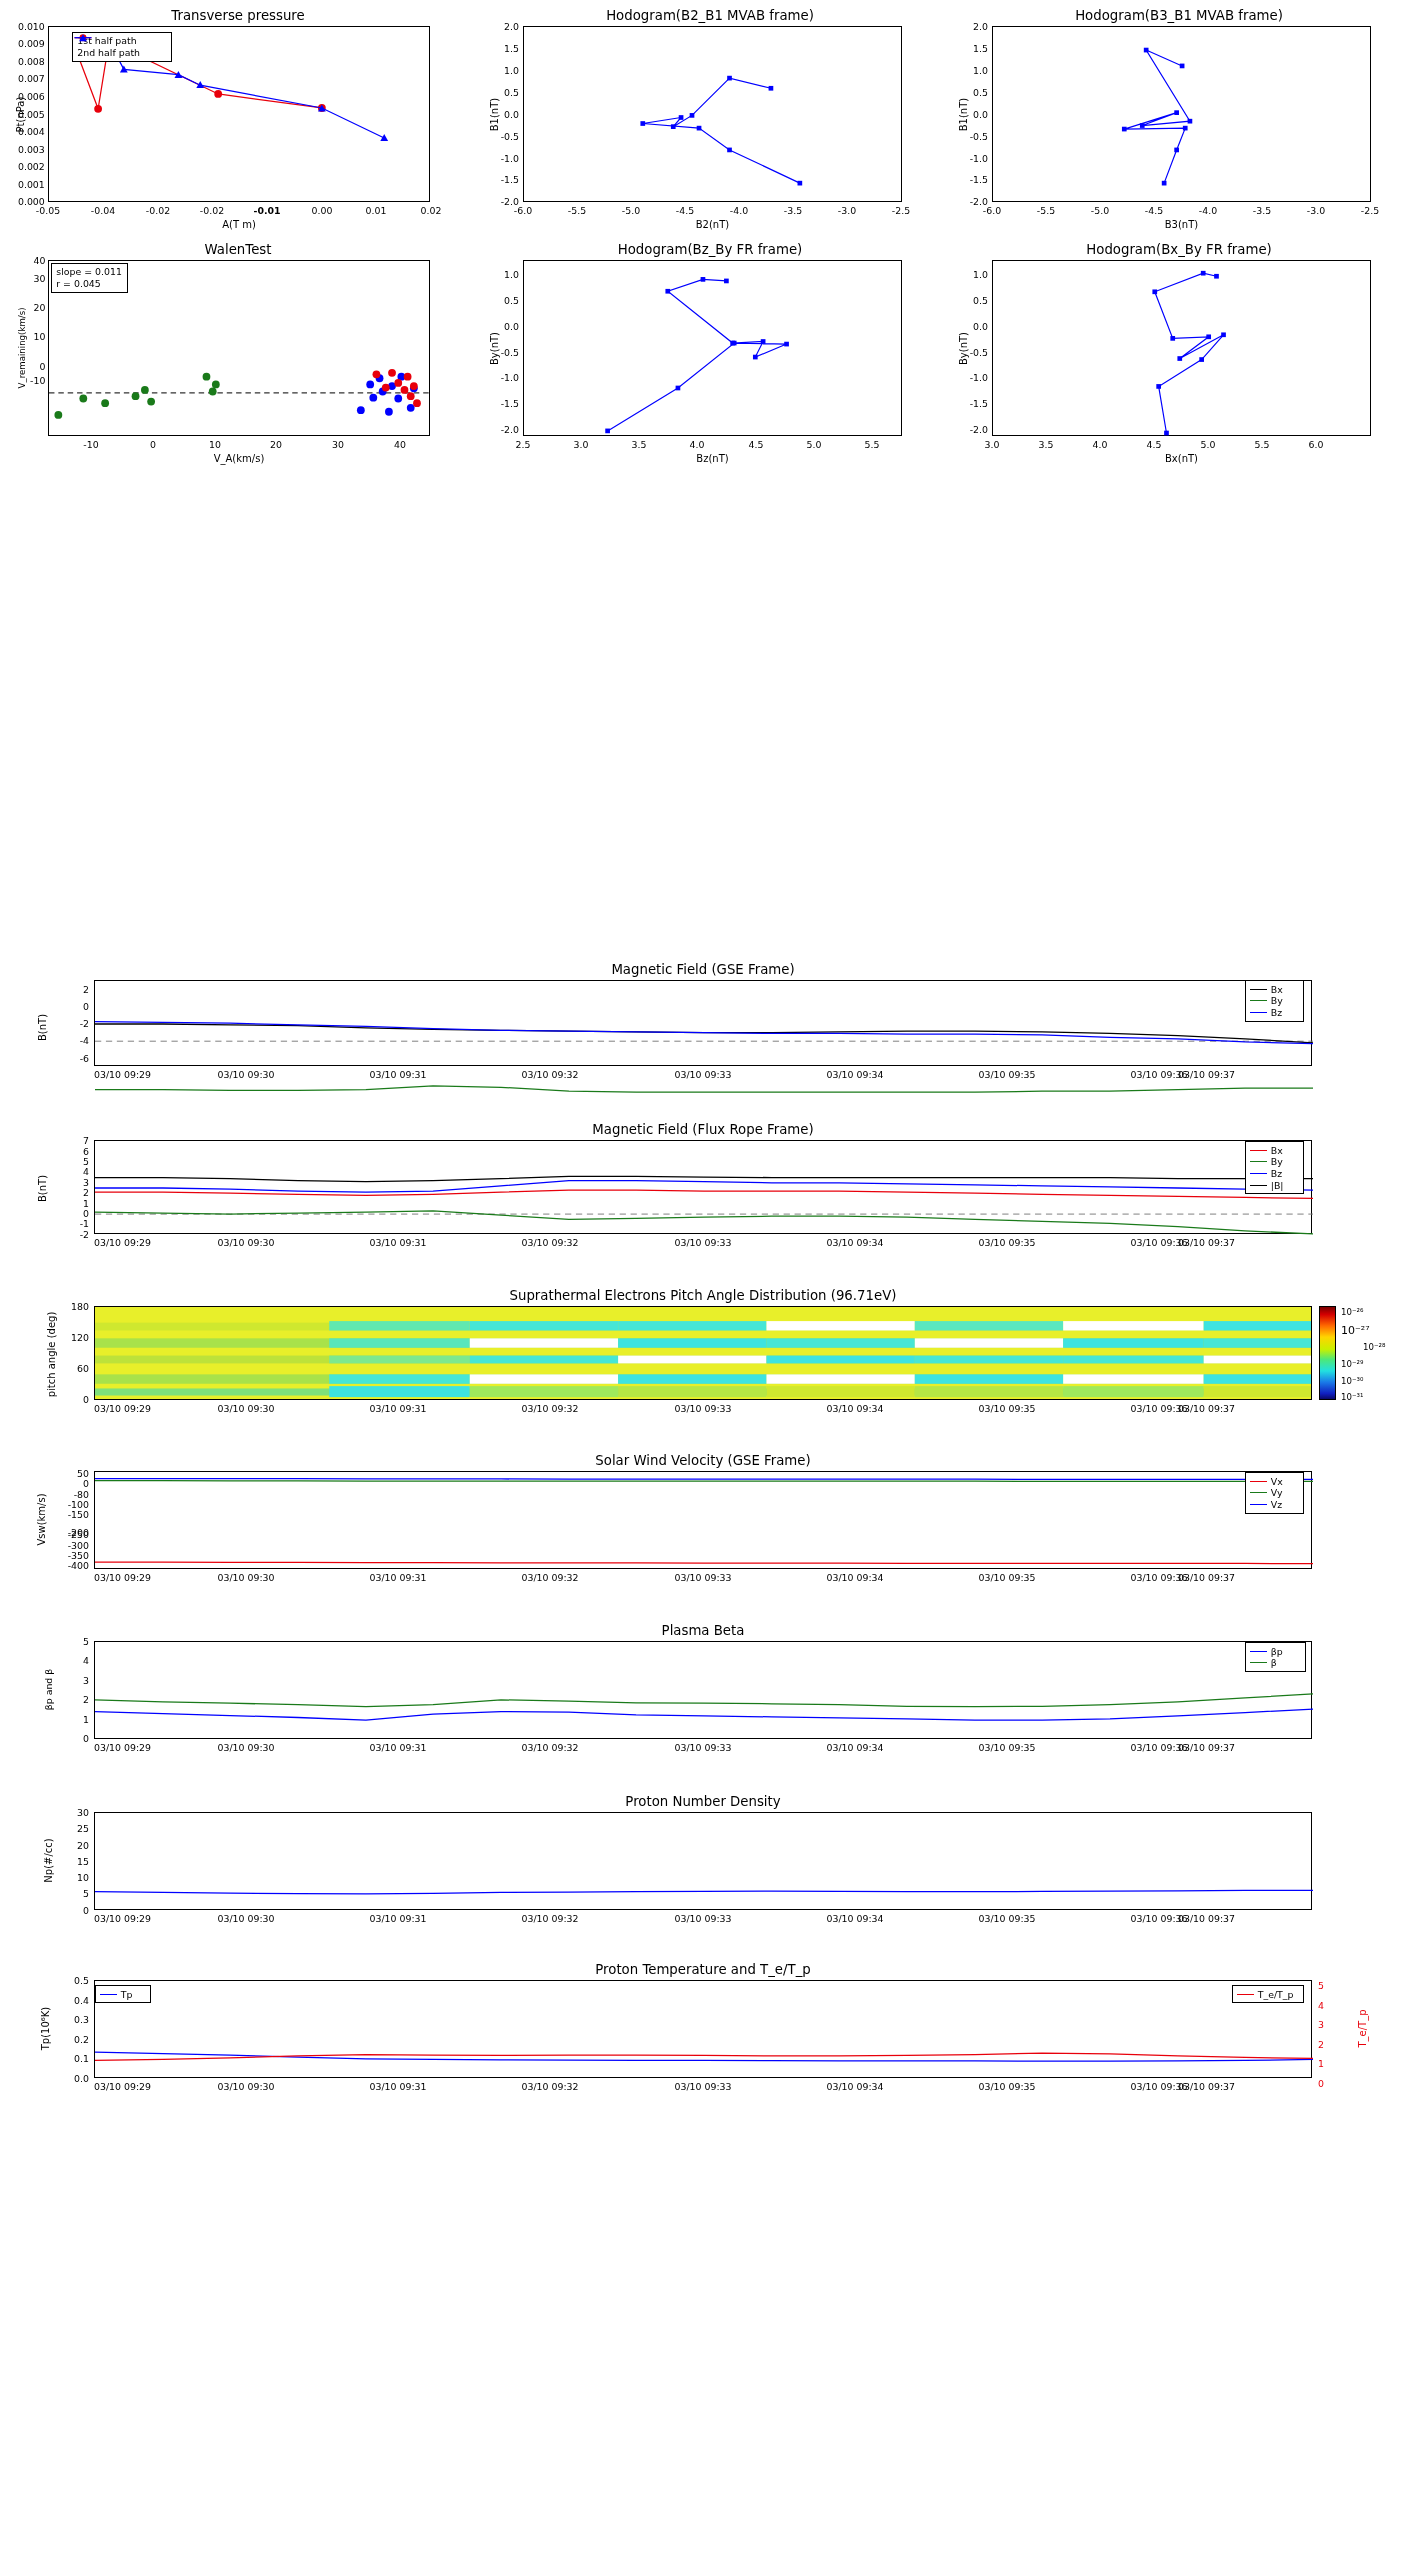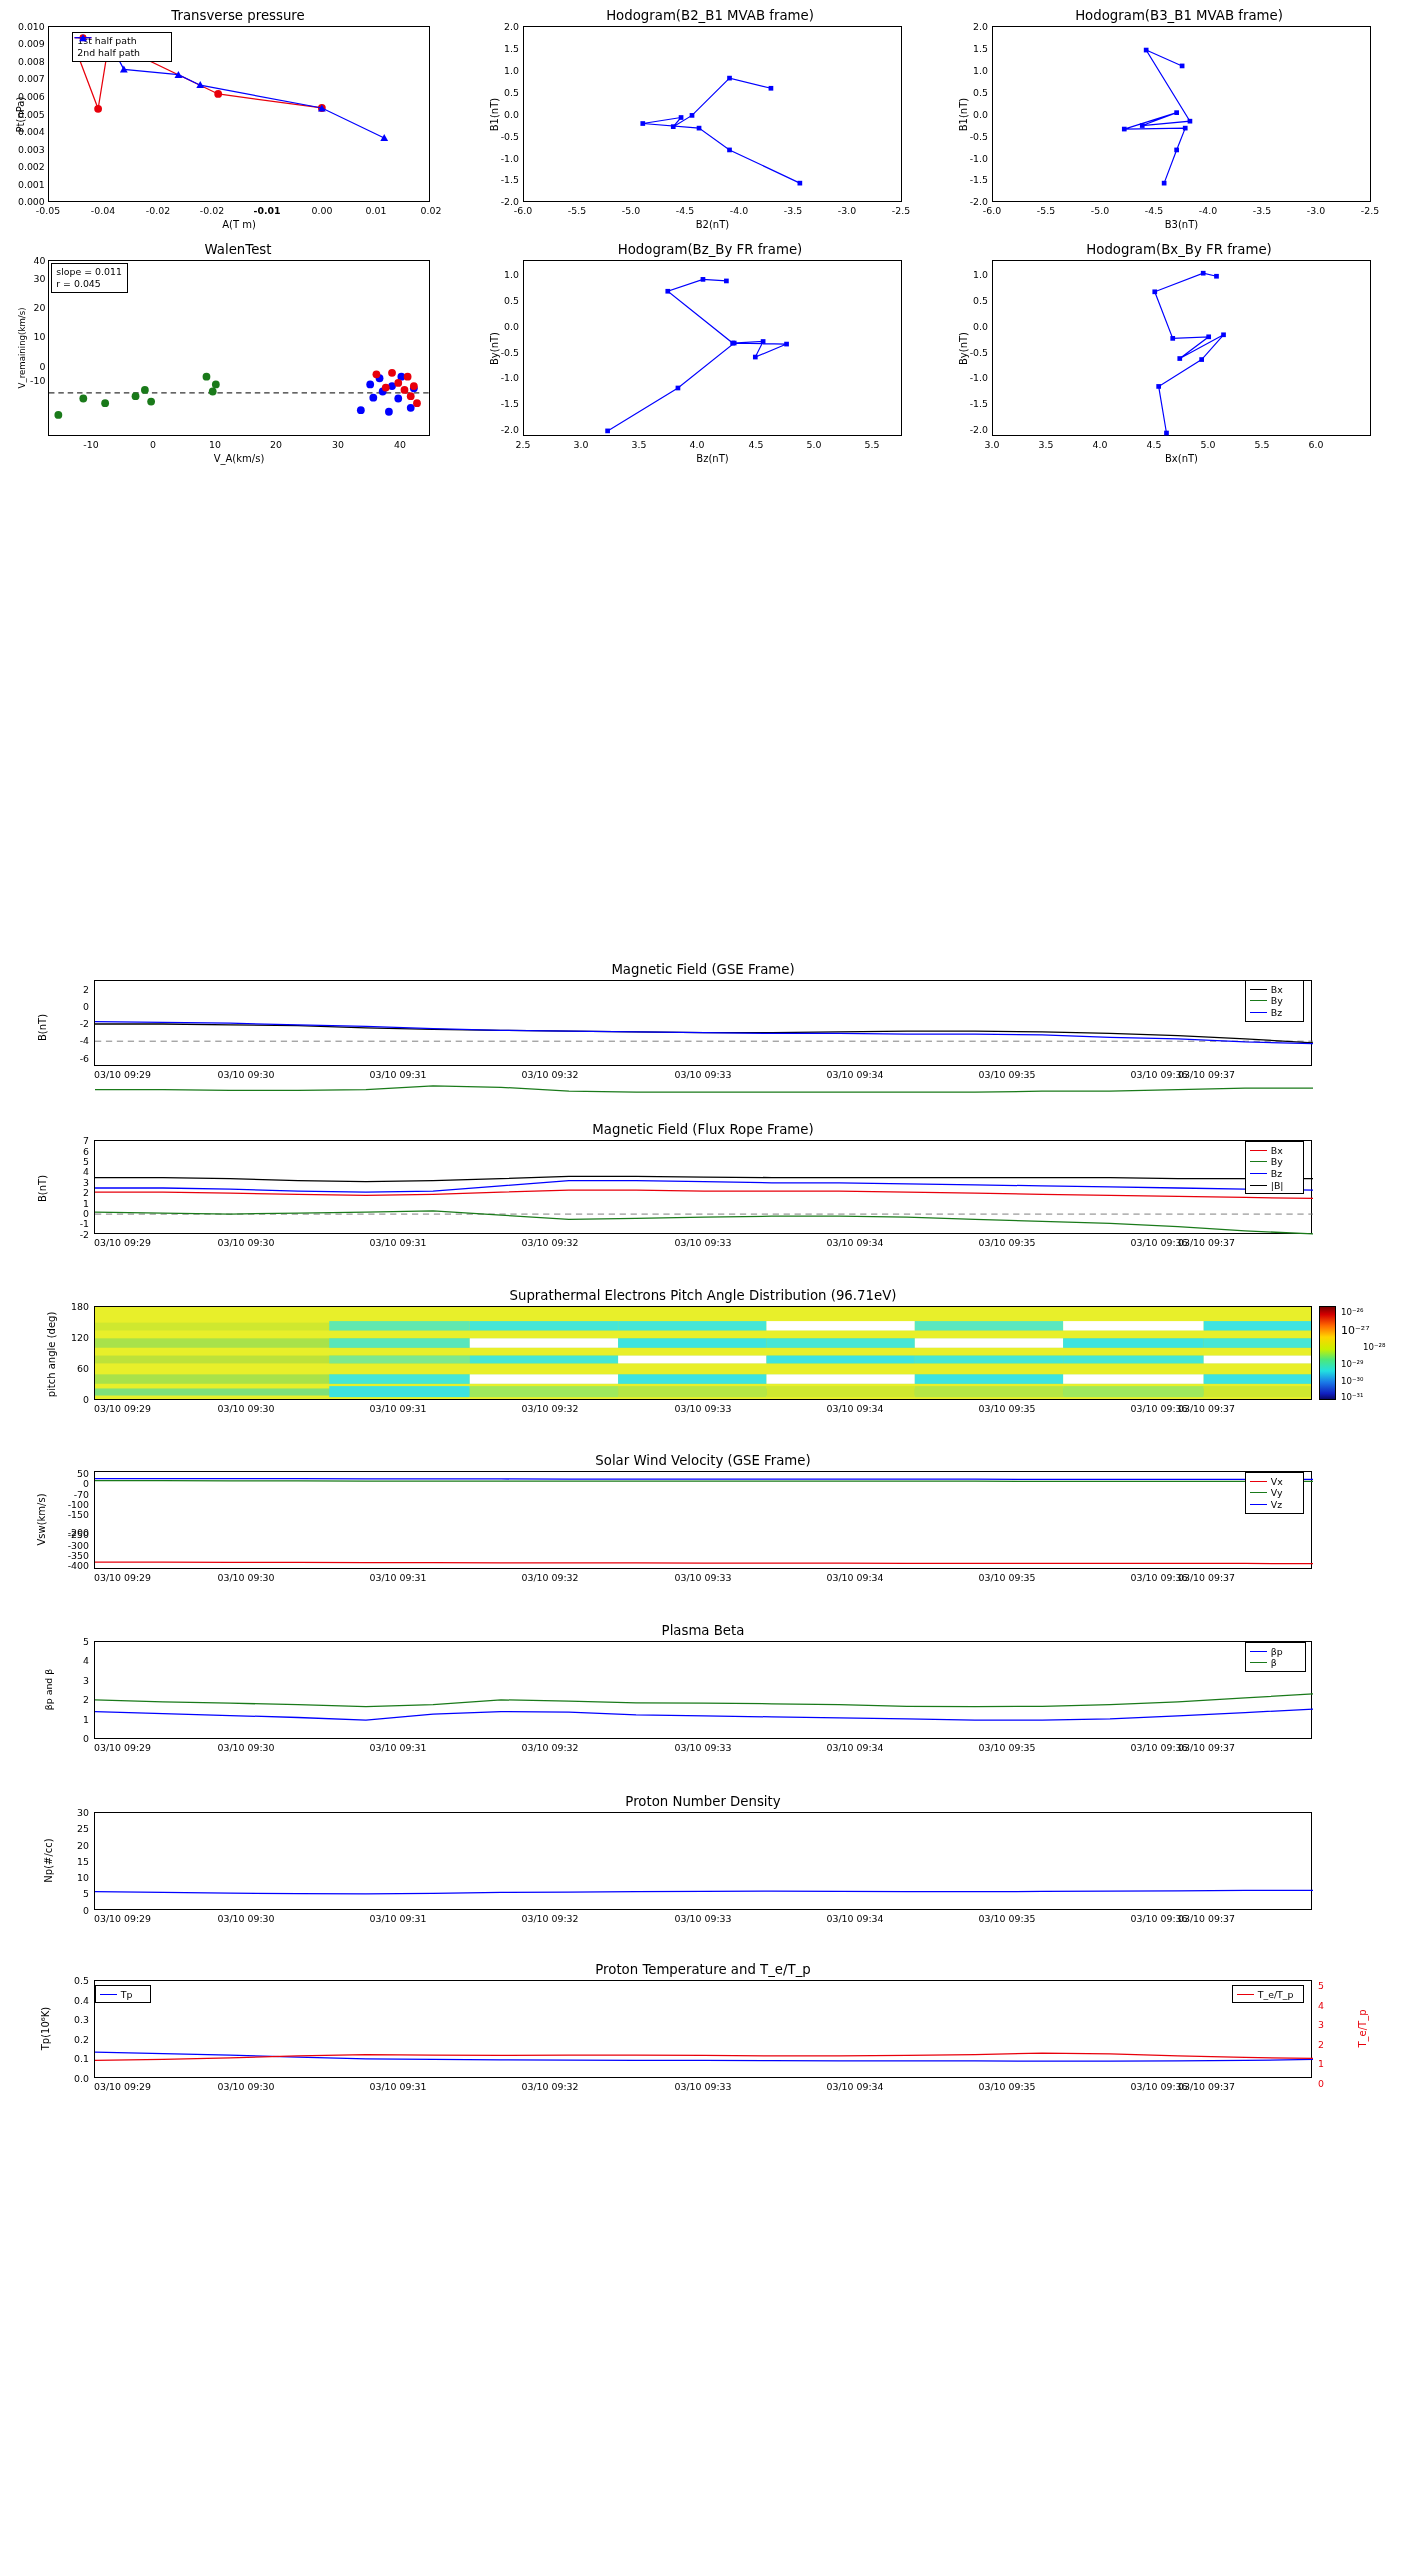--- a/index.html
+++ b/index.html
@@ -521,21 +521,21 @@
           <span class="legline" style="border-color:#1a7a1a;"></span>
           <span class="legtxt">Vy</span>
         </div>
       <div class="legrow">
           <span class="legline" style="border-color:#0000ff;"></span>
           <span class="legtxt">Vz</span>
         </div>
     </div>
     <div class="tick ticky" style="left:47px;top:29px;width:42px;">50</div>
     <div class="tick ticky" style="left:47px;top:39px;width:42px;">0</div>
-    <div class="tick ticky" style="left:47px;top:50px;width:42px;">-70</div>
+    <div class="tick ticky" style="left:47px;top:50px;width:42px;">-80</div>
     <div class="tick ticky" style="left:47px;top:60px;width:42px;">-100</div>
     <div class="tick ticky" style="left:47px;top:70px;width:42px;">-150</div>
     <div class="tick ticky" style="left:47px;top:88px;width:42px;">-200</div>
     <div class="tick ticky" style="left:47px;top:90px;width:42px;">-250</div>
     <div class="tick ticky" style="left:47px;top:101px;width:42px;">-300</div>
     <div class="tick ticky" style="left:47px;top:111px;width:42px;">-350</div>
     <div class="tick ticky" style="left:47px;top:121px;width:42px;">-400</div>
     <div class="ylabel" style="left:-6.2px;top:70px;width:94px;text-align:center;transform:rotate(-90deg);">Vsw(km/s)</div>
     <div class="tick tickx" style="left:94px;top:128px;transform:none;">03/10 09:29</div>
     <div class="tick tickx" style="left:246px;top:128px;">03/10 09:30</div>

